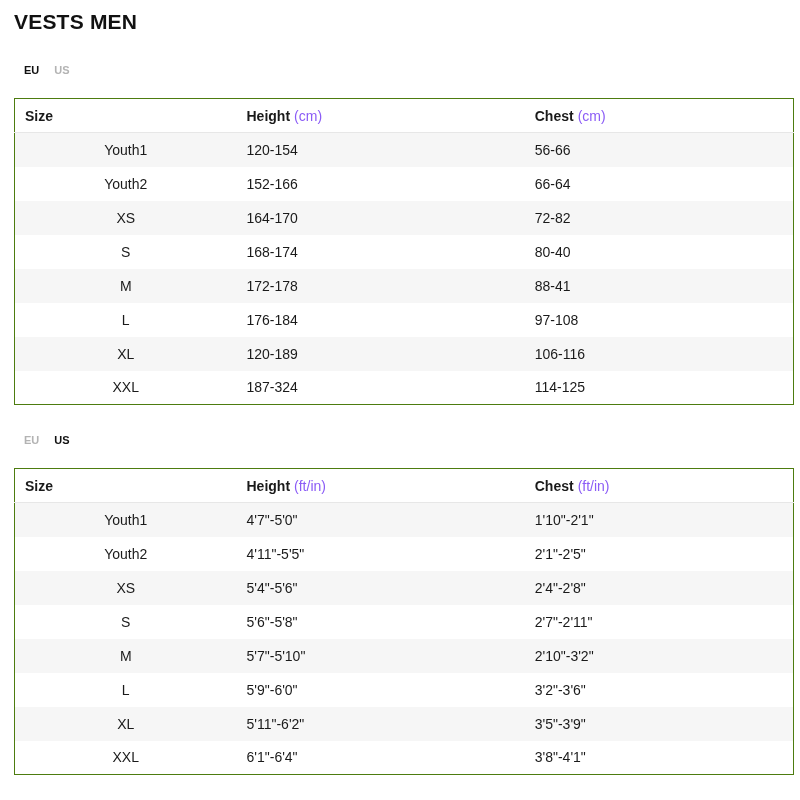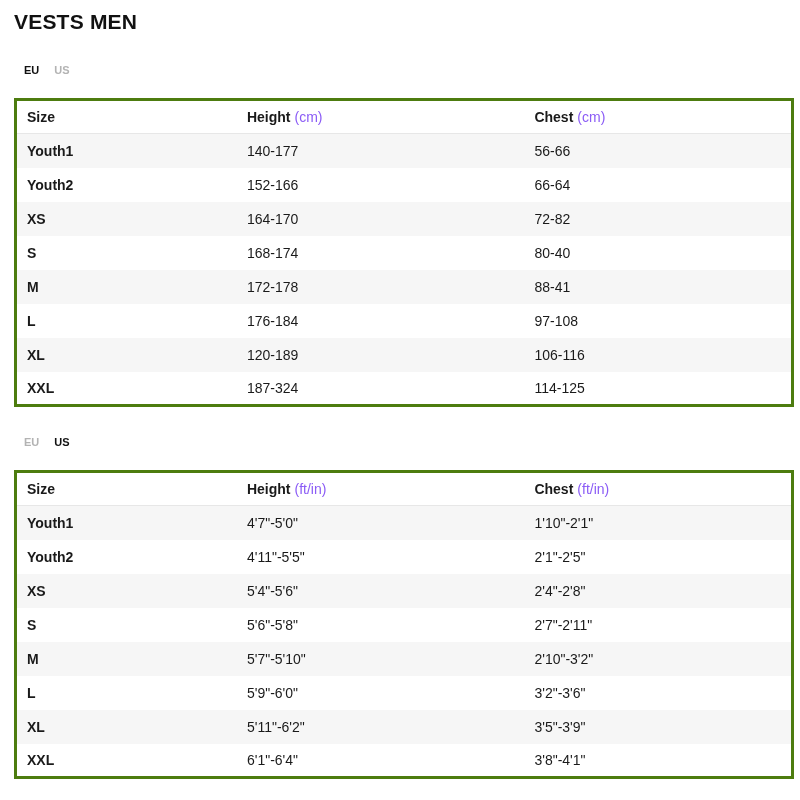--- a/index.html
+++ b/index.html
@@ -30,21 +30,21 @@
   }
   .tab {
     cursor: pointer;
     font-weight: 700;
     color: #b3b3b3;
   }
   .tab.active { color: #111111; }
   table.size-table {
     width: 100%;
     border-collapse: collapse;
-    border: 3px solid #4d7c0f;
+    border: 1px solid #4d7c0f;
     font-size: 14px;
     table-layout: fixed;
   }
   table.size-table col.c-size   { width: 28.5%; }
   table.size-table col.c-height { width: 37%; }
   table.size-table col.c-chest  { width: 34.5%; }
   table.size-table th, table.size-table td {
     height: 34px;
     padding: 0 10px;
     text-align: left;
@@ -56,21 +56,21 @@
     background: #ffffff;
     border-bottom: 1px solid #e7e7e7;
   }
   .unit {
     font-weight: 400;
     color: #8b5cf6;
     margin-left: 4px;
   }
   table.size-table tbody tr:nth-child(odd) { background: #f6f6f6; }
   table.size-table tbody tr:nth-child(even) { background: #ffffff; }
-  table.size-table tbody td.size-cell { font-weight: 700; }
+  table.size-table tbody td.size-cell { font-weight: 400; text-align: center; }
   .section-gap { margin-top: 23px; }
 </style>
 </head>
 <body>
 
 <div class="page">
 
   <h1 class="page-title">VESTS MEN</h1>
 
   <section>
@@ -88,21 +88,21 @@
       <thead>
         <tr>
           <th>Size</th>
           <th><span>Height</span><span class="unit">(cm)</span></th>
           <th><span>Chest</span><span class="unit">(cm)</span></th>
         </tr>
       </thead>
       <tbody>
         <tr>
             <td class="size-cell">Youth1</td>
-            <td>140-177</td>
+            <td>120-154</td>
             <td>56-66</td>
           </tr>
         <tr>
             <td class="size-cell">Youth2</td>
             <td>152-166</td>
             <td>66-64</td>
           </tr>
         <tr>
             <td class="size-cell">XS</td>
             <td>164-170</td>

